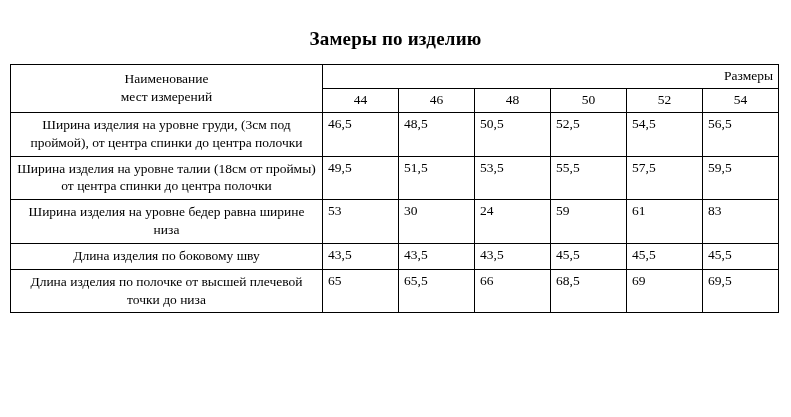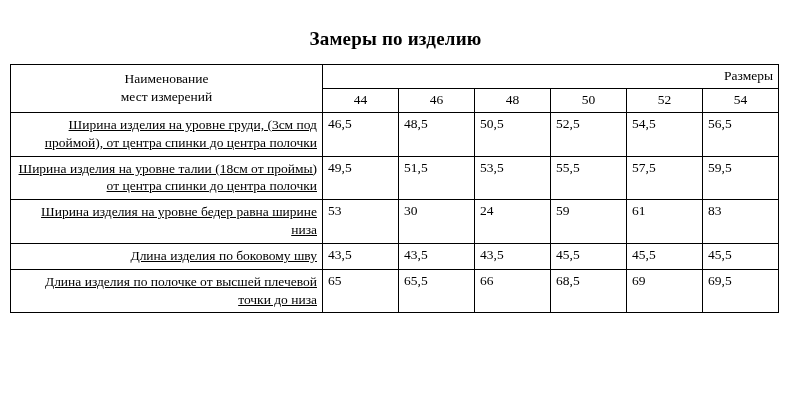--- a/index.html
+++ b/index.html
@@ -49,24 +49,23 @@
     text-align: right;
     vertical-align: middle !important;
     padding: 6px 4px 7px 4px;
   }
   .hdr-size-num {
     text-align: center;
     vertical-align: middle !important;
     padding: 4px 4px 5px 4px;
   }
   .label-cell {
-    text-align: right;
+    text-align: center;
     line-height: 1.32;
     padding-left: 6px;
-    text-decoration: underline;
   }
   .val-cell {
     vertical-align: top;
     padding-top: 4px;
   }
   .col-name { width: 312px; }
   .col-val  { width: 76px; }
   .hdr-name-line2 { display: block; text-align: center; }
 </style>
 </head>

